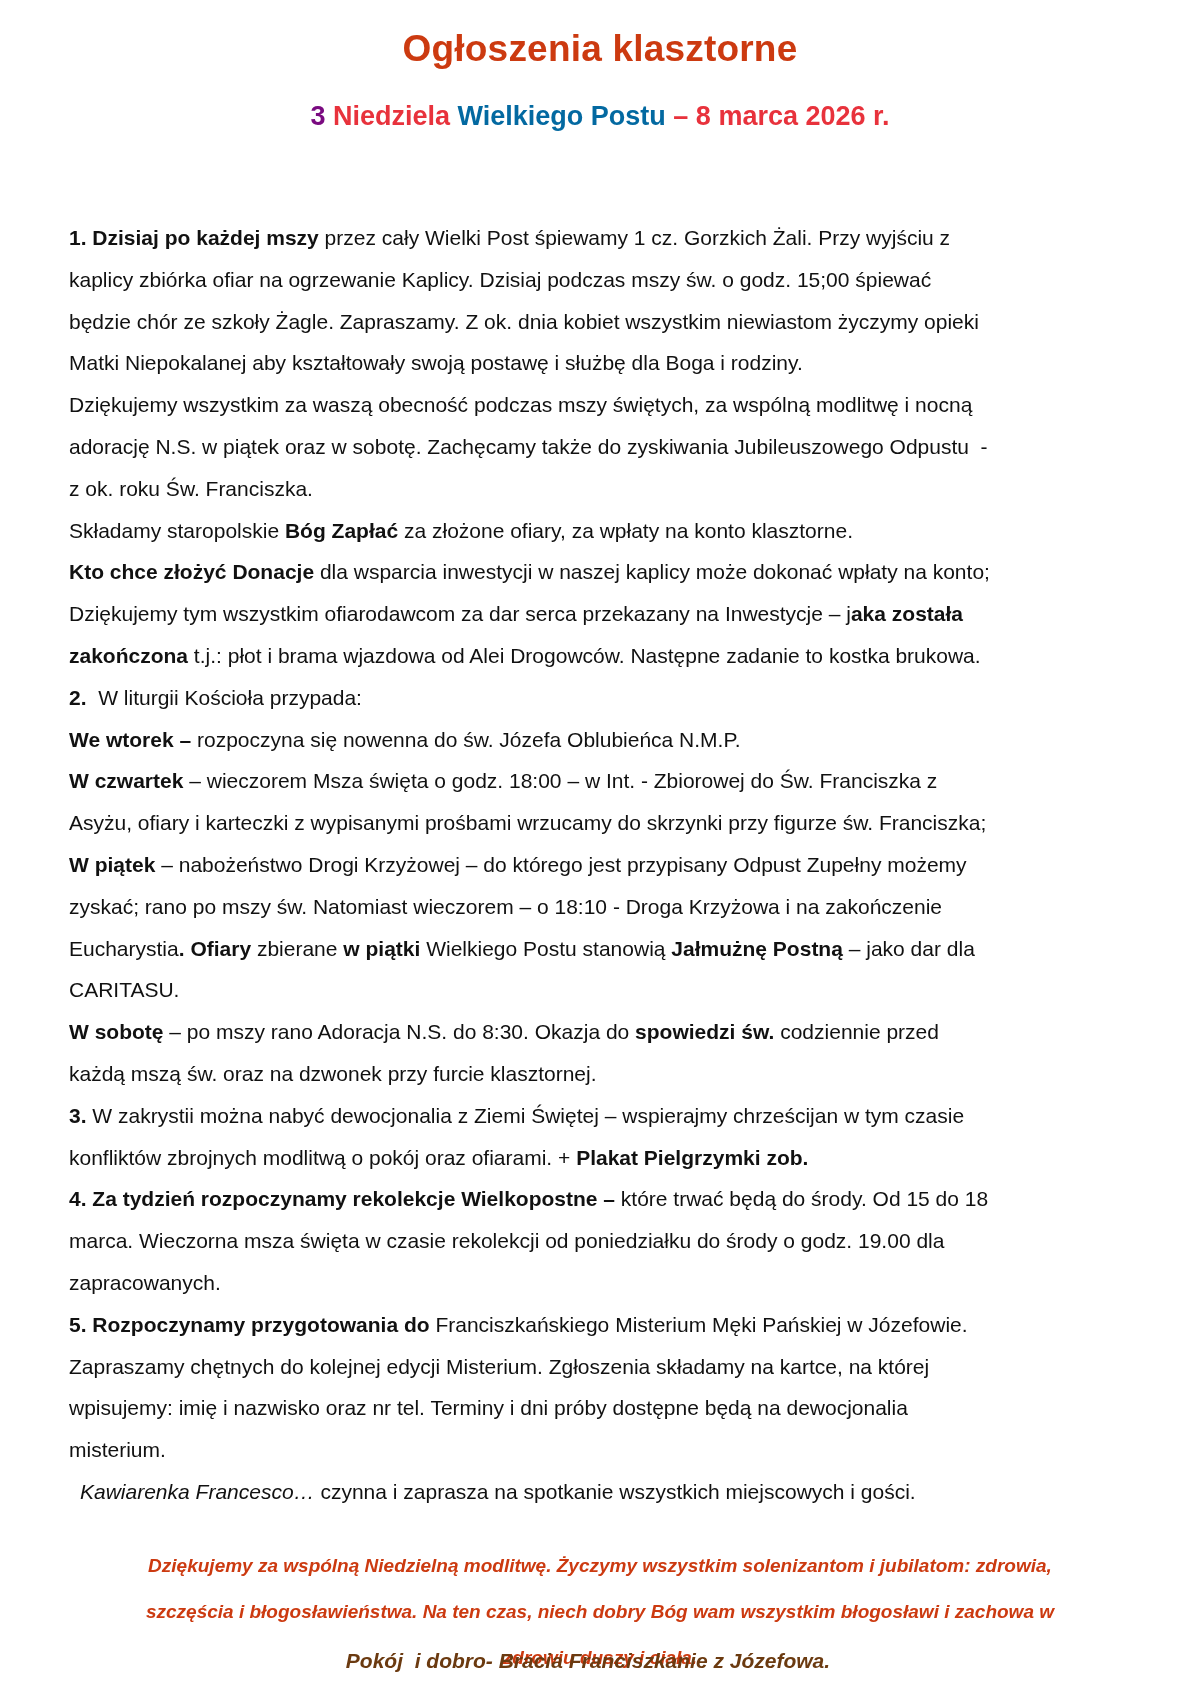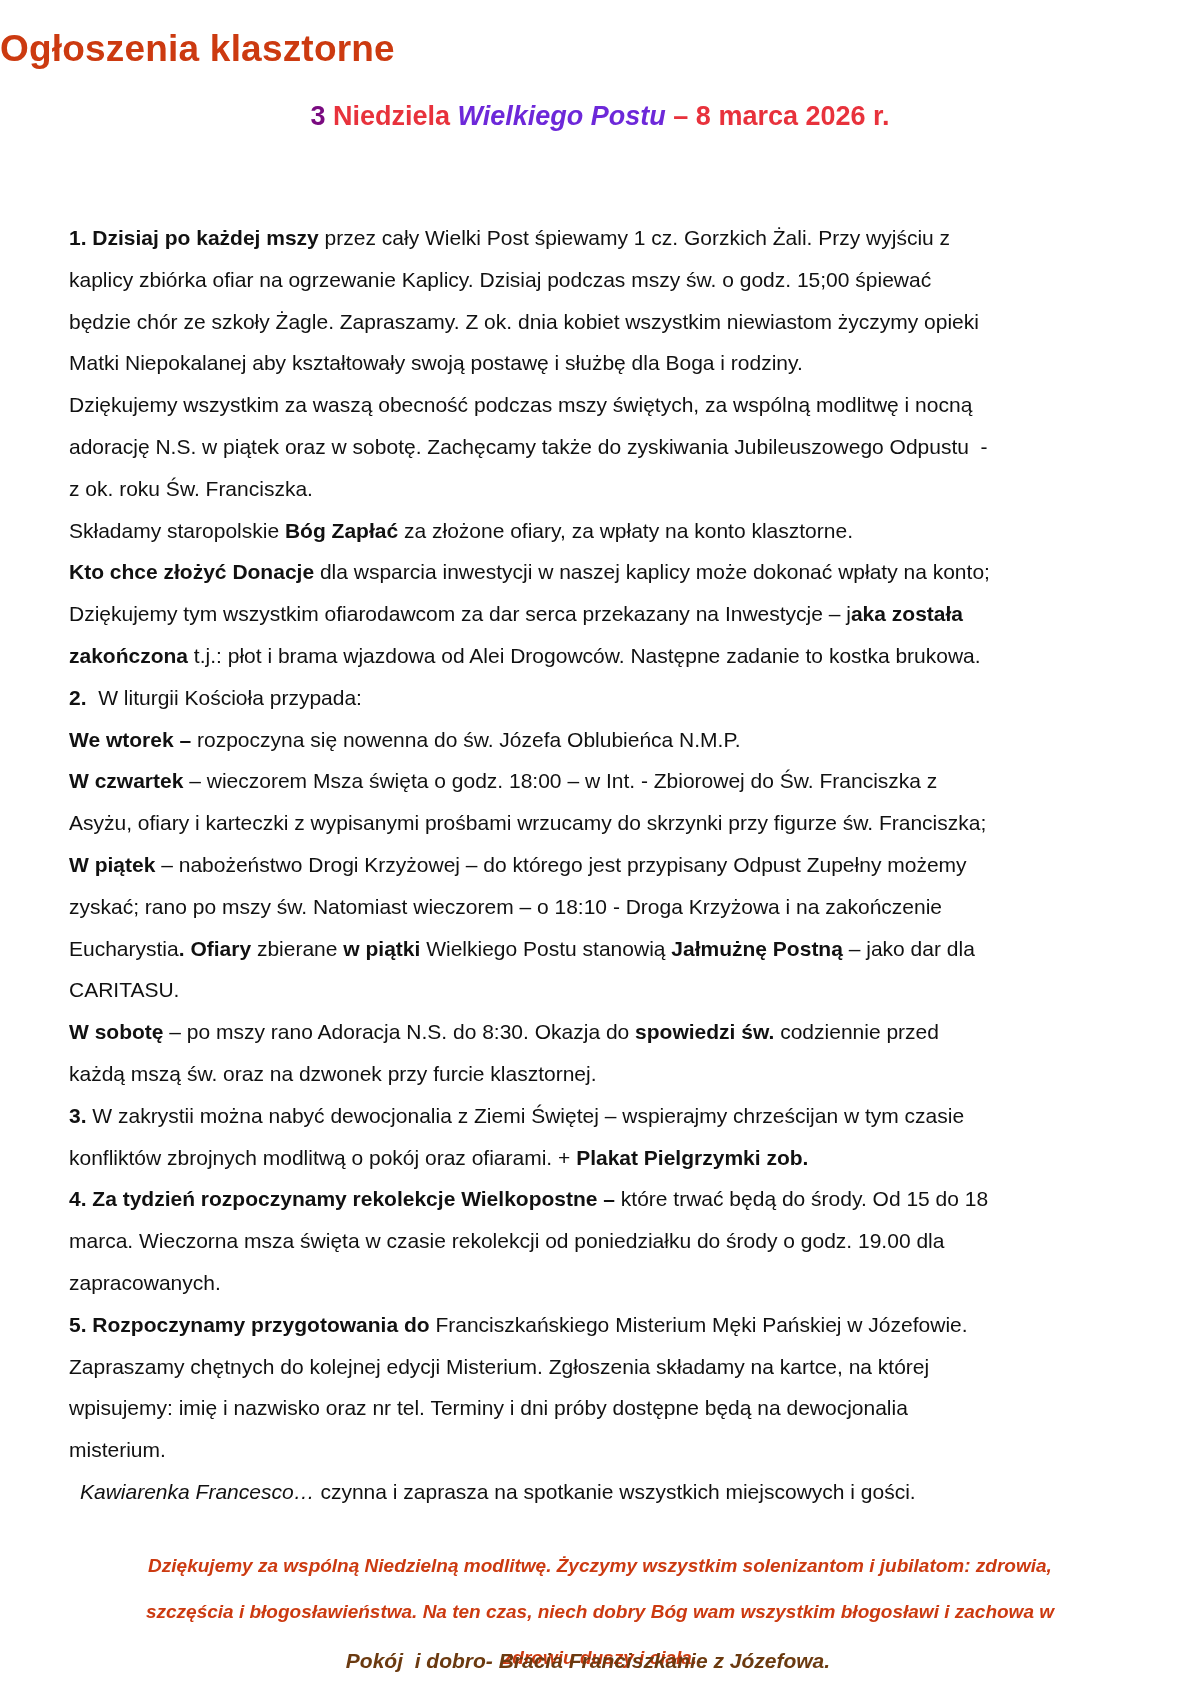--- a/index.html
+++ b/index.html
@@ -13,21 +13,21 @@
       position: relative;
       overflow: hidden;
       font-family: "Liberation Sans", sans-serif;
       color: #111111;
     }
     .page-title {
       position: absolute;
       left: 0;
       width: 1200px;
       top: 28px;
-      text-align: left;
+      text-align: center;
       font-size: 37px;
       font-weight: bold;
       color: #cc3a10;
       letter-spacing: 0.2px;
       margin: 0;
     }
     .page-subtitle {
       position: absolute;
       left: 0;
       width: 1200px;
@@ -79,21 +79,21 @@
       font-style: italic;
       white-space: pre;
     }
   </style>
 </head>
 <body>
 
 <h1 class="page-title" style="color: rgb(204, 58, 16);">Ogłoszenia klasztorne</h1>
 
 <div class="page-subtitle">
-  <span style="color: rgb(122, 10, 128);">3 </span><span style="color: rgb(232, 50, 60); text-align: right;">Niedziela </span><span style="color: #6d28d9; font-style: italic;">Wielkiego Postu </span><span style="color: rgb(232, 50, 60);">– 8 marca 2026 r.</span>
+  <span style="color: rgb(122, 10, 128);">3 </span><span style="color: rgb(232, 50, 60); text-align: right;">Niedziela </span><span style="color: #0369a1;">Wielkiego Postu </span><span style="color: rgb(232, 50, 60);">– 8 marca 2026 r.</span>
 </div>
 
 <div class="body-lines" id="body-lines" style="color: rgb(17, 17, 17);">
     <div class="line"><span class="b">1. Dzisiaj po każdej mszy</span><span> przez cały Wielki Post śpiewamy 1 cz. Gorzkich Żali. Przy wyjściu z</span></div>
     <div class="line"><span>kaplicy zbiórka ofiar na ogrzewanie Kaplicy. Dzisiaj podczas mszy św. o godz. 15;00 śpiewać</span></div>
     <div class="line"><span>będzie chór ze szkoły Żagle. Zapraszamy. Z ok. dnia kobiet wszystkim niewiastom życzymy opieki</span></div>
     <div class="line"><span>Matki Niepokalanej aby kształtowały swoją postawę i służbę dla Boga i rodziny.</span></div>
     <div class="line"><span>Dziękujemy wszystkim za waszą obecność podczas mszy świętych, za wspólną modlitwę i nocną</span></div>
     <div class="line"><span>adorację N.S. w piątek oraz w sobotę. Zachęcamy także do zyskiwania Jubileuszowego Odpustu  -</span></div>
     <div class="line"><span>z ok. roku Św. Franciszka.</span></div>

